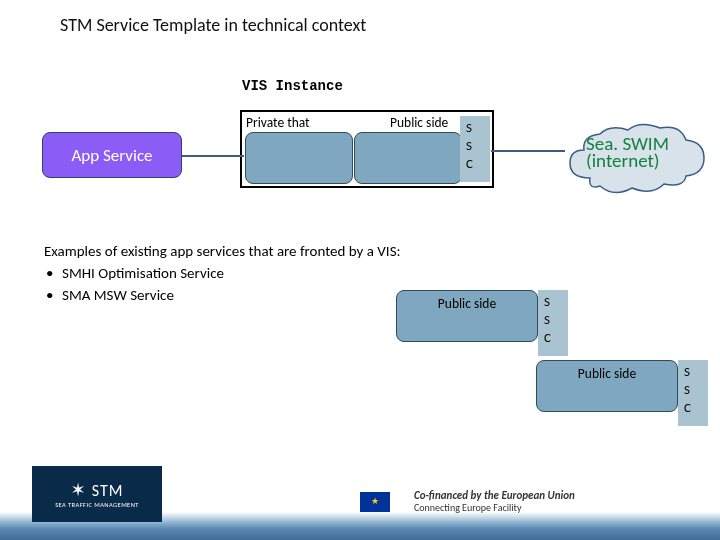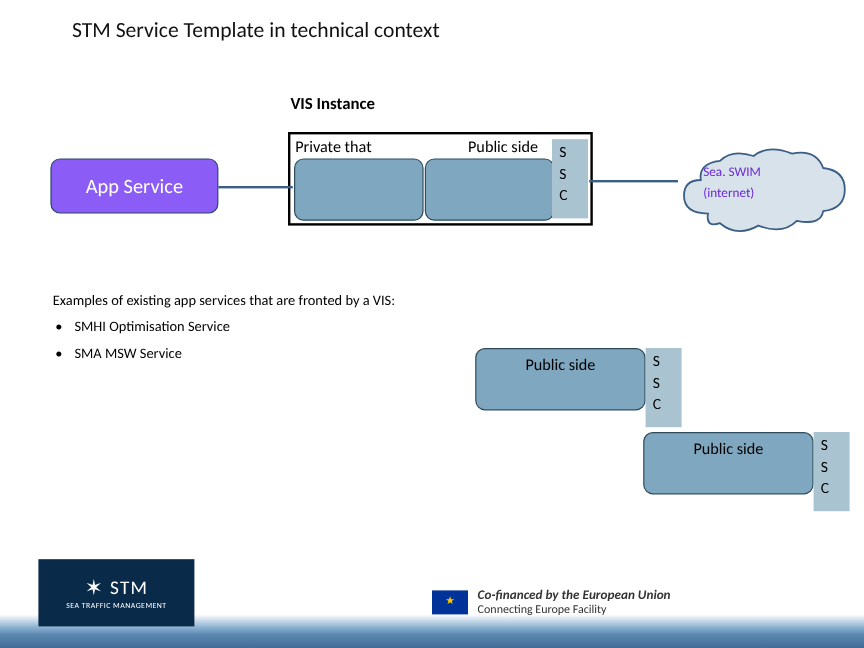--- a/index.html
+++ b/index.html
@@ -8,21 +8,21 @@
     font-family: "Segoe UI", Calibri, Arial, sans-serif;
     background: #fff; color: #000;
     position: relative; overflow: hidden;
   }
   .title {
     position: absolute; top: 14px; left: 60px; right: 20px;
     font-size: 18px; font-weight: 400; color: #111;
   }
   .vis-label {
     position: absolute; top: 78px; left: 242px;
-    font-size: 14px; font-weight: 700;
+    font-size: 14px; font-weight: 700; font-family: Liberation Mono, monospace;
   }
   .vis-box {
     position: absolute; top: 110px; left: 240px;
     width: 254px; height: 78px;
     border: 2.5px solid #000; background: #fff;
   }
   .private-side-label {
     position: absolute; top: 114px; left: 246px;
     font-size: 13.5px;
   }
@@ -64,26 +64,26 @@
     position: absolute; top: 150px; left: 491px;
     width: 74px; height: 0; border-top: 2px solid #3a5e85;
   }
   .cloud {
     position: absolute; top: 118px; left: 560px;
     width: 150px; height: 80px;
   }
   .cloud svg { width: 100%; height: 100%; }
   .cloud-text {
     position: absolute; top: 135px; left: 586px;
-    width: 110px; font-size: 11px; line-height: 17px; text-align: left;
-    color: #6d28d9;
+    width: 110px; font-size: 19px; line-height: 17px; text-align: left;
+    color: #15803d;
   }
   .examples {
     position: absolute; top: 240px; left: 44px;
-    width: 370px; font-size: 12px; line-height: 22px;
+    width: 370px; font-size: 15px; line-height: 22px;
   }
   .examples .bullet { padding-left: 18px; position: relative; }
   .examples .bullet::before {
     content: "•"; position: absolute; left: 2px; top: 0;
   }
   .public-rect-2 {
     position: absolute; top: 290px; left: 396px;
     width: 142px; height: 52px;
     background: #7fa7bf; border: 1px solid #2f4c5c;
     border-radius: 8px;
@@ -125,21 +125,21 @@
     width: 130px; height: 56px;
     background: #0a2a4a; color: #fff;
     display: flex; align-items: center; justify-content: center;
     flex-direction: column; font-size: 9px;
   }
   .stm-logo .big { font-size: 16px; font-weight: 400; letter-spacing: 1px; }
   .stm-logo .small { font-size: 6.5px; letter-spacing: 0.4px; }
   .cef {
     position: absolute; bottom: 26px; left: 360px;
     font-size: 10px; line-height: 12px;
-    display: flex; align-items: center; gap: 8px;
+    display: flex; align-items: center; gap: 24px;
   }
   .eu-flag {
     width: 30px; height: 20px; background: #003399;
     position: relative; flex-shrink: 0;
   }
   .eu-flag::after {
     content: "★"; color: #ffcc00; font-size: 9px;
     position: absolute; left: 50%; top: 50%;
     transform: translate(-50%, -55%);
   }

